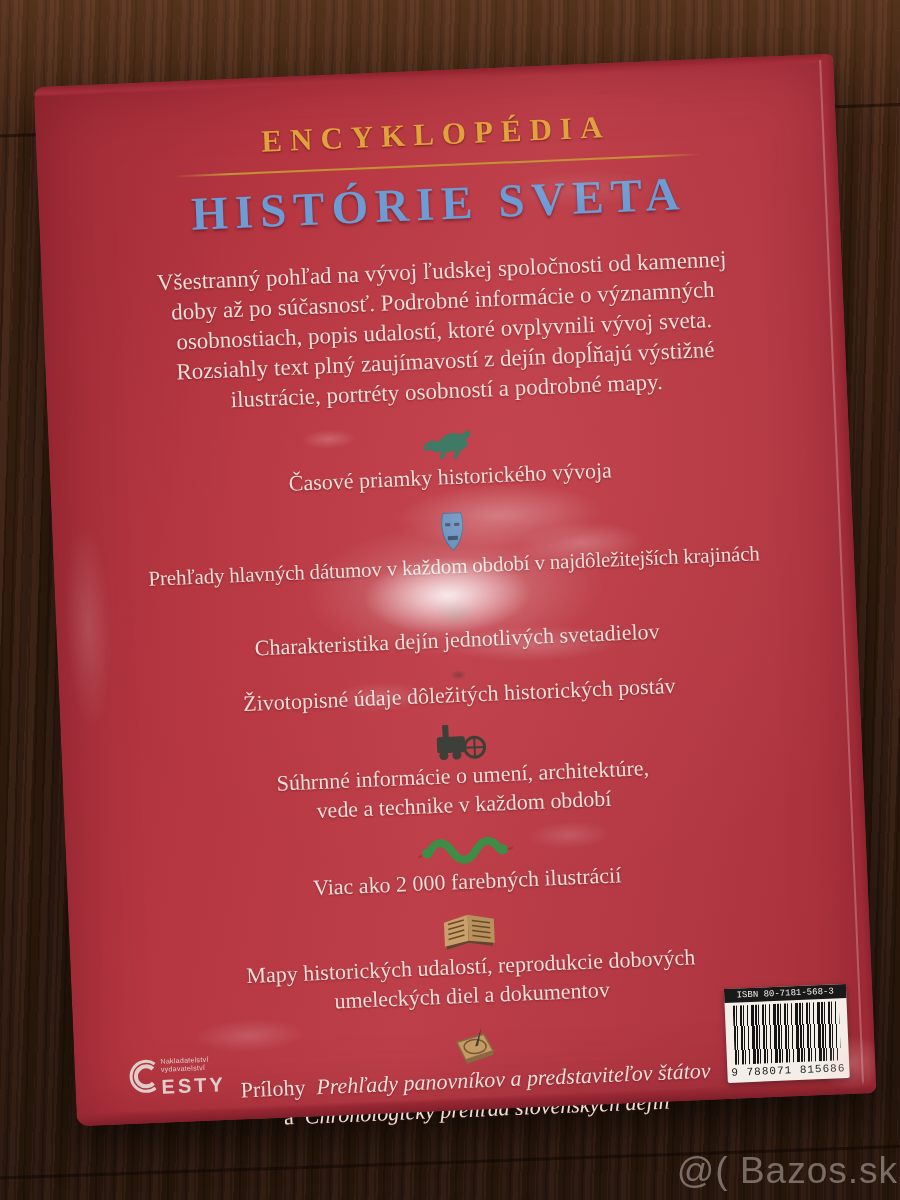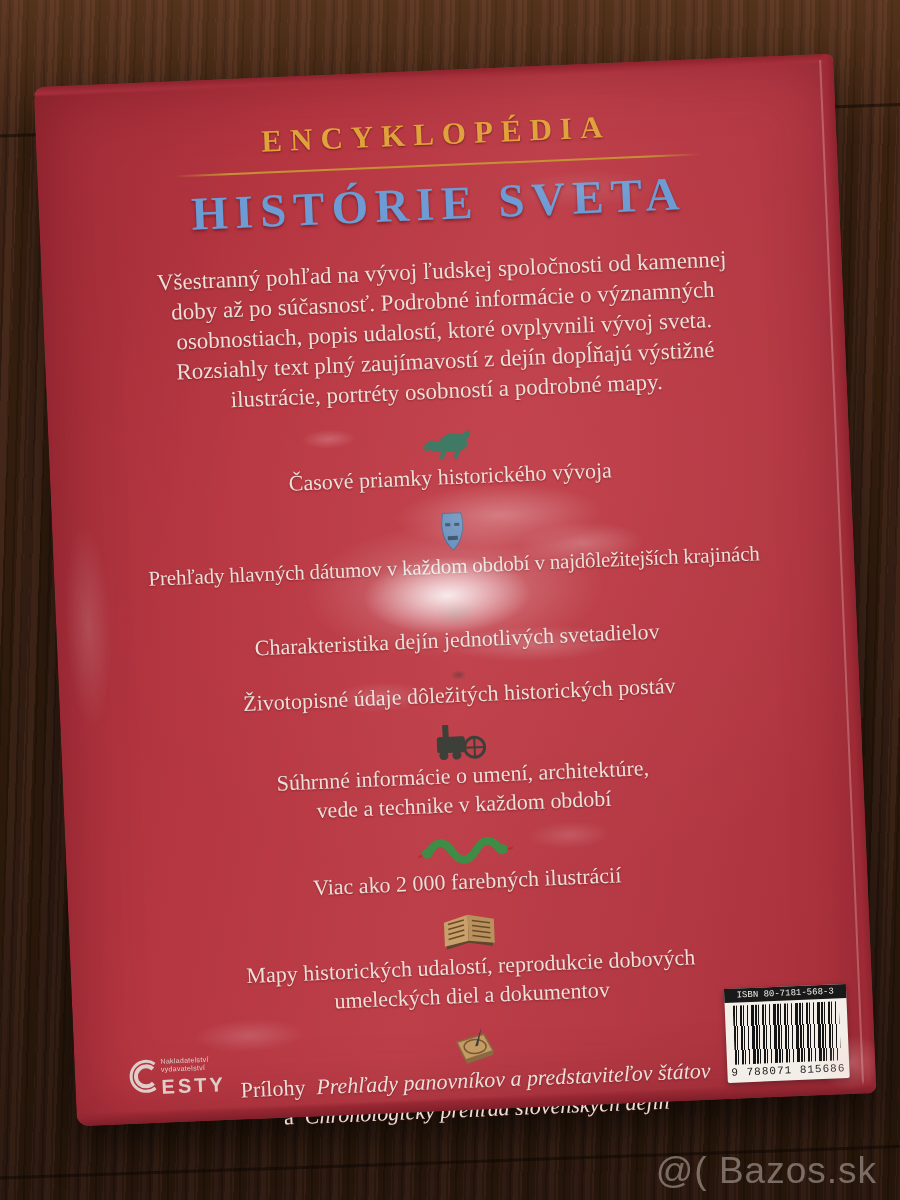--- a/index.html
+++ b/index.html
@@ -81,21 +81,21 @@
     font-family:"Liberation Mono","DejaVu Sans Mono",monospace;}
   .isbn-label{background:#191919;color:#f3efe8;font-size:9px;text-align:center;padding:2px 0;letter-spacing:0;}
   .bars{flex:1;margin:3px 8px 0 8px;
     background:repeating-linear-gradient(90deg,
       #141414 0 2px, #f3efe8 2px 3px, #141414 3px 4px, #f3efe8 4px 7px,
       #141414 7px 9px, #f3efe8 9px 10px, #141414 10px 11px, #f3efe8 11px 14px,
       #141414 14px 15px, #f3efe8 15px 18px, #141414 18px 21px, #f3efe8 21px 22px);}
   .ean{font-size:11px;text-align:center;color:#191919;padding:2px 0 4px 0;letter-spacing:1px;}
 
   
-  .watermark{position:absolute;right:23px;bottom:8px;
+  .watermark{position:absolute;right:2px;bottom:8px;
     font-family:"Liberation Sans","DejaVu Sans",sans-serif;font-size:37px;
     color:rgba(190,178,172,.55);letter-spacing:1px;}
 
   svg{display:block;}
 </style>
 </head>
 <body>
 
 <div class="seam s1"></div>
 <div class="seam s2"></div>

